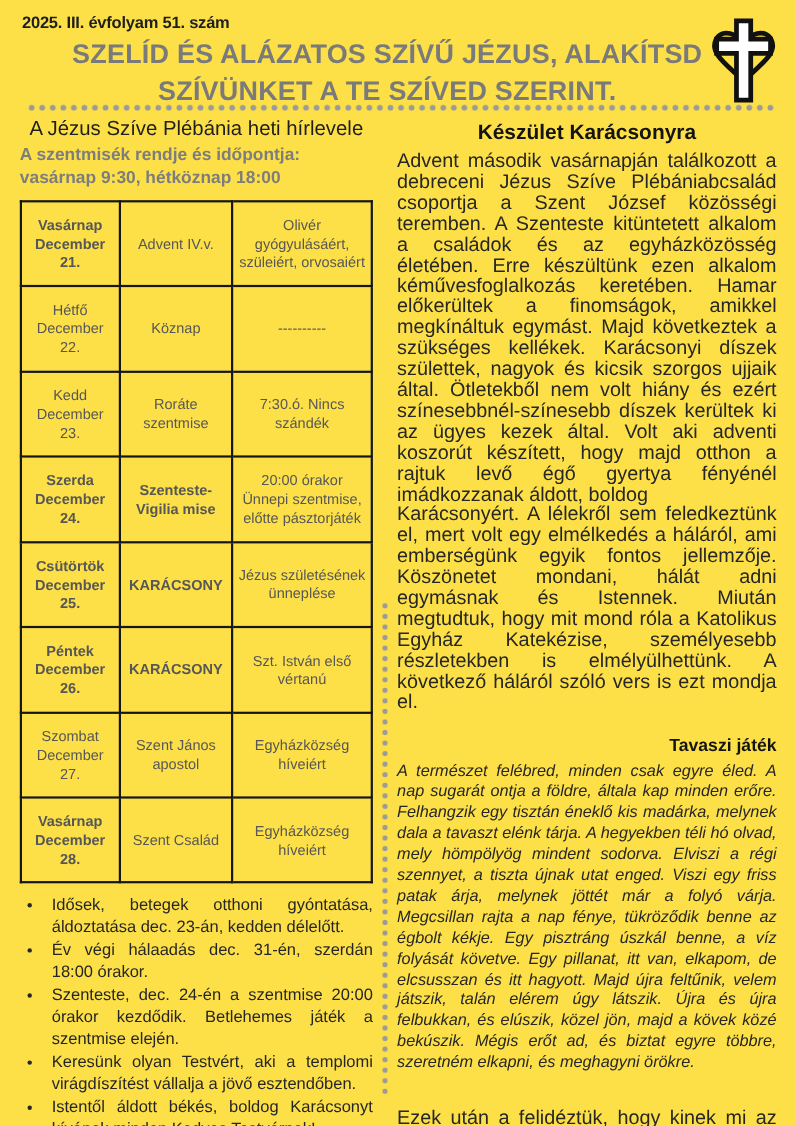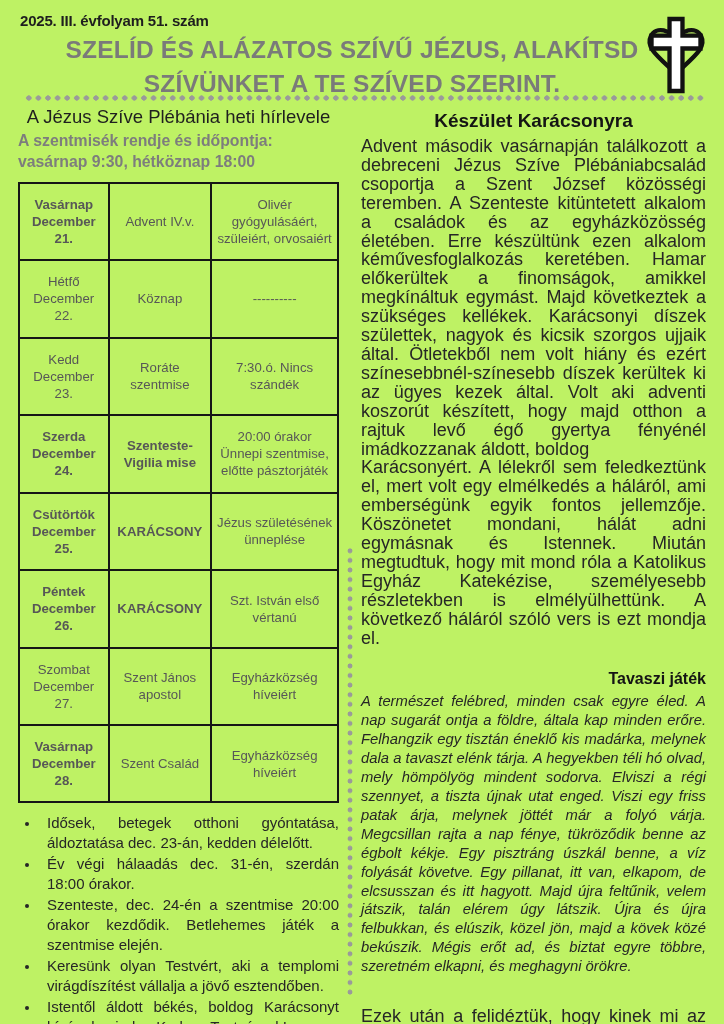--- a/index.html
+++ b/index.html
@@ -1,20 +1,20 @@
 <!DOCTYPE html>
 <html lang="hu"><head>
 <meta charset="utf-8">
 <style>
   * { margin:0; padding:0; box-sizing:border-box; }
   html,body { background:#e9e9e9; }
   body { font-family:"Liberation Sans", sans-serif; }
   .page {
     position:relative; width:724px; height:1024px; margin:0 auto;
-    background:#bef264; overflow:hidden; color:#222;
+    background:#fde047; overflow:hidden; color:#222;
   }
 
   
   .issue { position:absolute; left:20px; top:12px; font-size:15px; font-weight:700; color:#1e1e1e; letter-spacing:-0.2px; }
   .main-title {
     position:absolute; left:62px; top:33px; width:580px;
     text-align:center; font-size:24.5px; font-weight:700; color:#7a7a7a;
     line-height:1.4; letter-spacing:0.2px;
   }
   .cross { position:absolute; right:12px; top:12px; width:72px; height:86px; }

